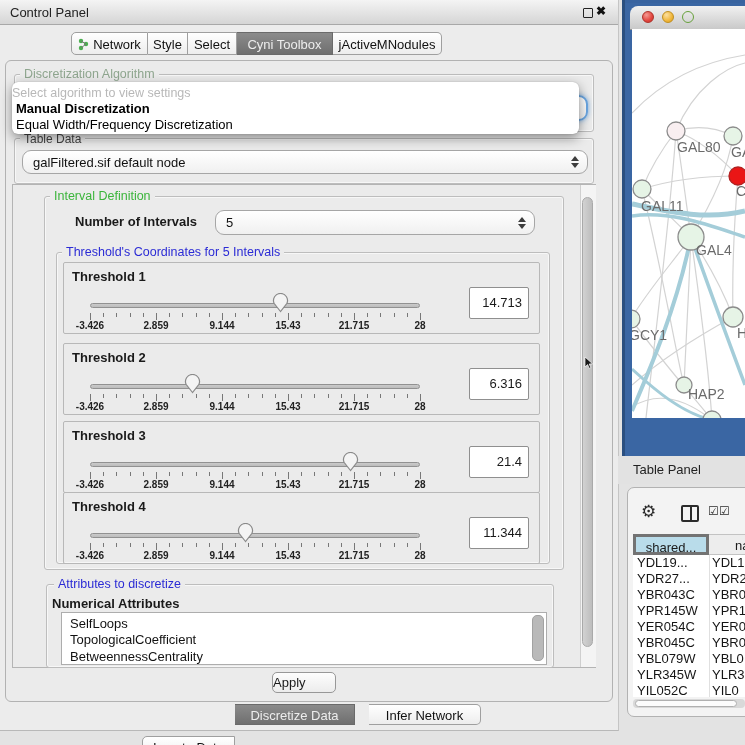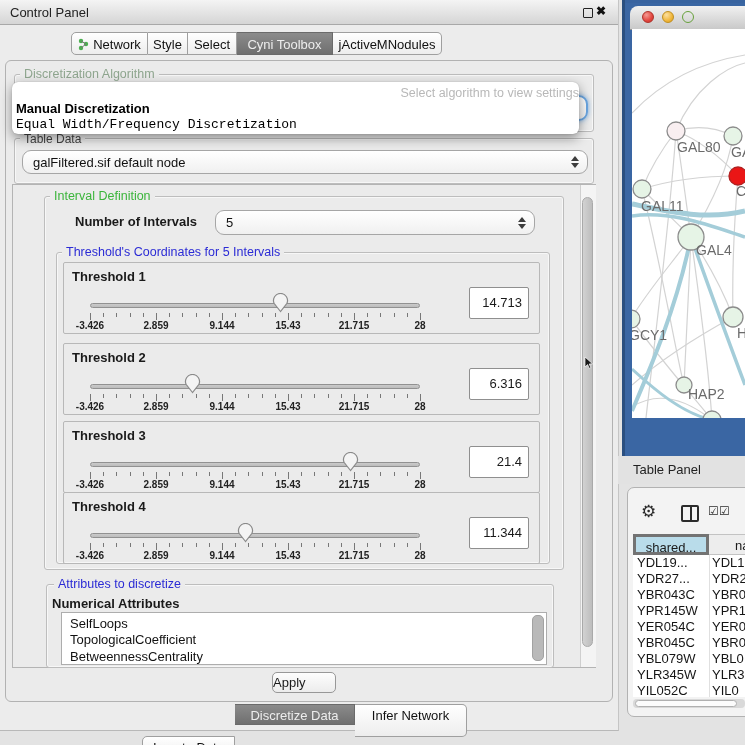--- a/index.html
+++ b/index.html
@@ -31,23 +31,23 @@
          font-size:13px;color:#111;}
   .combo .val{position:absolute;left:10px;top:0;line-height:23px;}
   .updown{position:absolute;right:8px;top:50%;transform:translateY(-50%);display:flex;flex-direction:column;gap:2px;}
   .updown i{display:block;width:0;height:0;border-left:4px solid transparent;border-right:4px solid transparent;}
   .updown .up{border-bottom:5px solid #3c3c3c;}
   .updown .dn{border-top:5px solid #3c3c3c;}
   .focus-ring{border:2px solid #6aa5e0;box-shadow:0 0 5px rgba(98,160,222,.85);}
   
   .popup{left:12px;top:82px;width:567px;height:52px;background:#fff;border-radius:6px;z-index:5;
          box-shadow:0 4px 12px rgba(0,0,0,.42),0 0 1px rgba(0,0,0,.3);}
-  .popup .ph{position:absolute;left:0;top:4px;width:100%;text-align:right;font-size:12.5px;color:#b8b8b8;}
+  .popup .ph{position:absolute;left:0;top:4px;width:100%;text-align:left;font-size:12.5px;color:#b8b8b8;}
   .popup .opt1{position:absolute;left:4px;top:19px;font-size:13px;font-weight:bold;color:#000;}
-  .popup .opt2{position:absolute;left:4px;top:35px;font-size:13px;color:#000;font-family:Liberation Mono, monospace;}
+  .popup .opt2{position:absolute;left:4px;top:35px;font-size:13px;color:#000;}
   
   .scrollpane{left:12px;top:184px;width:584px;height:484px;border:1px solid #b4b4b4;box-sizing:border-box;}
   .vsb-track{left:580px;top:185px;width:15px;height:482px;background:#f4f4f4;border-left:1px solid #cfcfcf;}
   .vsb-thumb{left:582px;top:197px;width:11px;height:450px;background:linear-gradient(90deg,#d2d2d2,#bdbdbd);
              border:1px solid #a9a9a9;border-radius:6px;box-sizing:border-box;}
   
   .thr-box{position:absolute;left:63px;width:475px;height:70px;border:1px solid #b8b8b8;border-radius:2px;}
   .thr-label{position:absolute;left:8px;top:6px;font-size:13px;font-weight:bold;}
   .thr-track{position:absolute;left:26px;top:40px;width:330px;height:5px;background:linear-gradient(#cacaca,#bcbcbc);
              border:1px solid #919191;border-radius:3px;box-sizing:border-box;}
@@ -348,21 +348,21 @@
   <div class="abs" style="left:584px;top:356px;z-index:9;">
     <svg width="10" height="14">
         <path d="M1,1 L1,11 L3.6,8.6 L5.2,12.4 L6.8,11.6 L5.2,8 L8.6,7.8 Z" fill="#1a1a1a" stroke="#fff" stroke-width="0.7"></path>
       </svg>
   </div>
 
   <div class="abs btn" style="left:272px;top:672px;width:64px;height:21px;line-height:20px;">Apply</div>
 
   <div class="abs seg first" style="top:704px;left:142px;width:93px;height:21px;line-height:21px;margin-top:32px;"><span>Impute Data</span></div>
   <div class="abs seg sel" style="top:704px;left:235px;width:120px;height:21px;line-height:21px;border-left:none;"><span>Discretize Data</span></div>
-  <div class="abs seg last" style="top:704px;left:355px;width:112px;height:33px;line-height:21px;border-left:none;"><span>Infer Network</span></div>
+  <div class="abs seg last" style="top:704px;left:369px;width:112px;height:21px;line-height:21px;border-left:none;"><span>Infer Network</span></div>
 
   <div class="abs net-frame"></div>
   <div class="abs net-titlebar"></div>
   <div class="abs light" style="left:642px;background:radial-gradient(circle at 35% 30%,#f49a93,#e2453e 60%,#c23730);border:1px solid #ad3129;"></div>
   <div class="abs light" style="left:662px;background:radial-gradient(circle at 35% 30%,#fbe0a0,#f0b63b 60%,#d99c22);border:1px solid #c08f1f;"></div>
   <div class="abs light" style="left:682px;background:radial-gradient(circle at 35% 30%,#cdf0ae,#7fc54c 60%,#64a836;);border:1px solid #67a13c;"></div>
   <div class="abs net-content">
     <svg id="net-svg" width="113" height="389">
         <path d="M44,102 C50,140 55,180 59,208" fill="none" stroke="#d3d3d3" stroke-width="1.2"></path>
         <path d="M44,102 C30,120 18,140 10,160" fill="none" stroke="#d3d3d3" stroke-width="1.2"></path>

